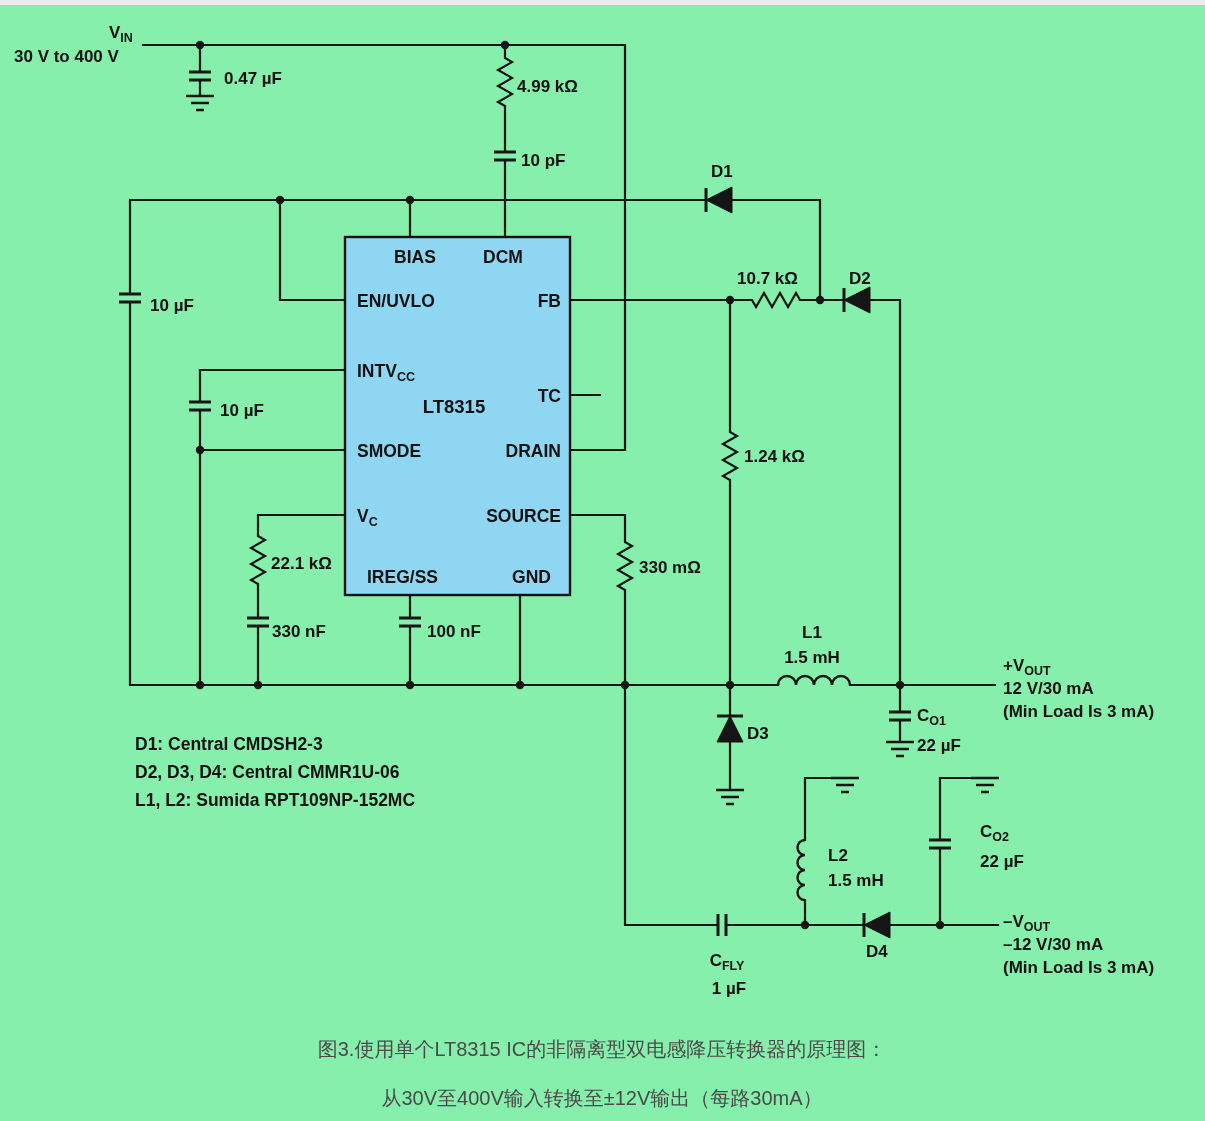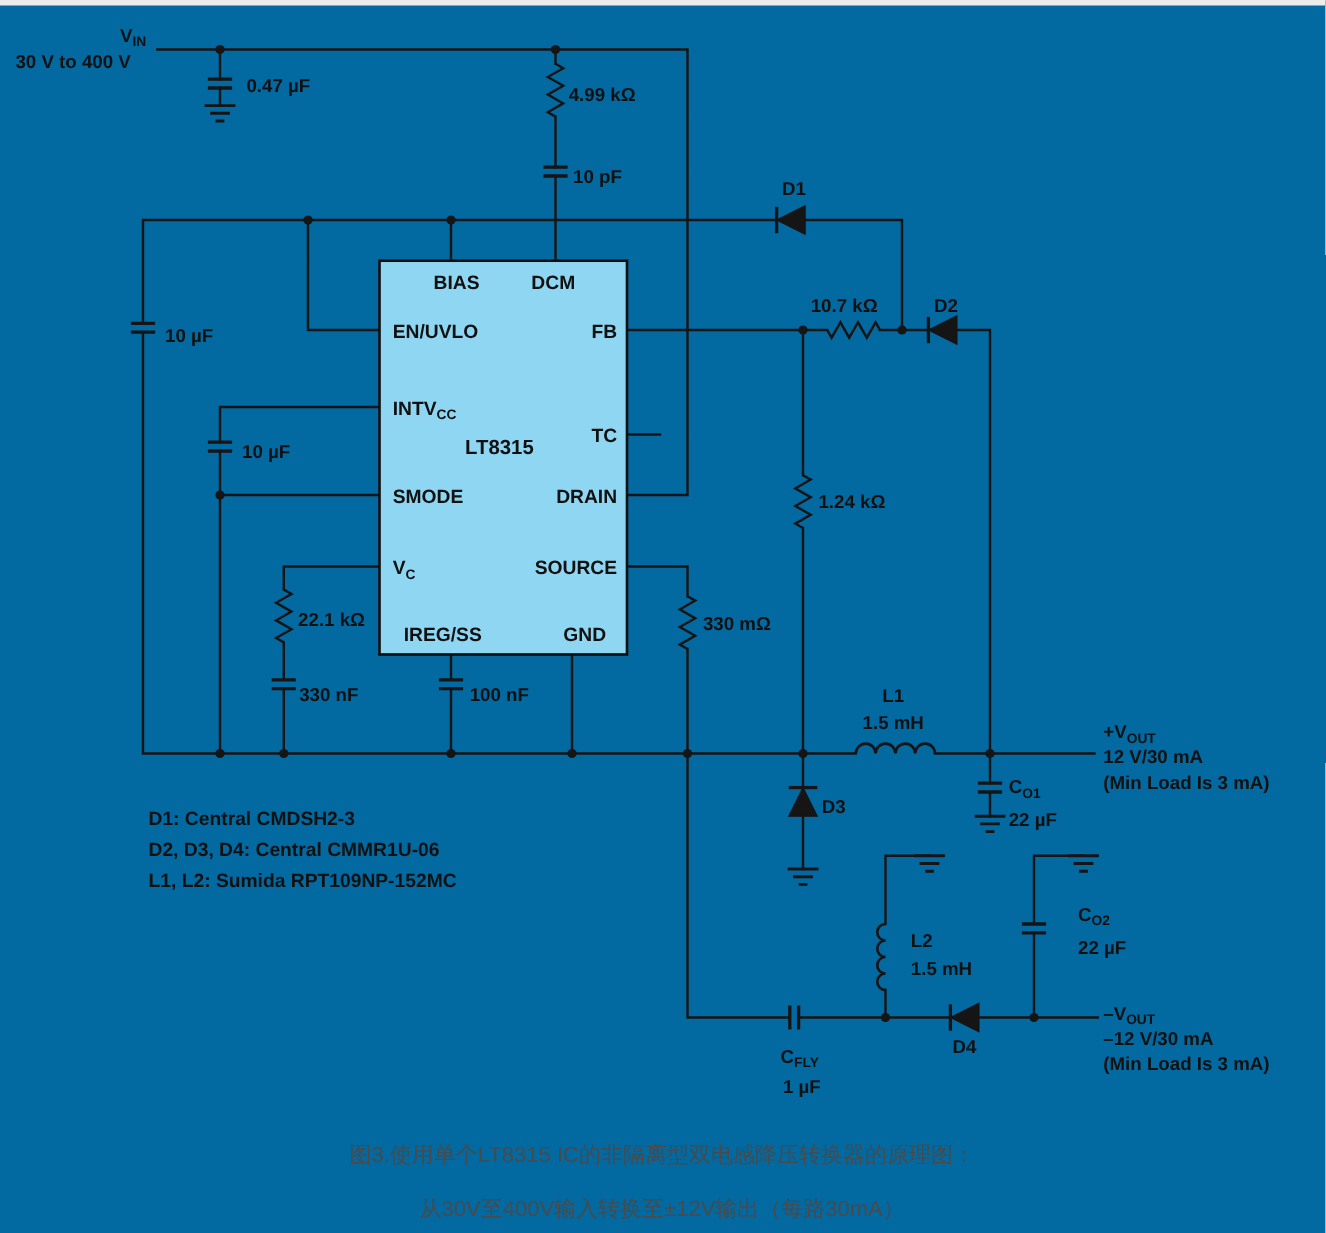--- a/index.html
+++ b/index.html
@@ -1,16 +1,16 @@
 <!DOCTYPE html>
 <html><head>
 <meta charset="utf-8">
 <style>
   html,body{margin:0;padding:0;background:#ffffff}
-  .stage{width:1205px;height:1121px;position:relative;background:#0369a1}
+  .stage{width:1205px;height:1121px;position:relative;background:#86efac}
   svg{display:block}
   .wire{stroke:#151515;stroke-width:2.2;fill:none;stroke-linecap:square;stroke-linejoin:miter}
   .cap{stroke:#151515;stroke-width:3;fill:none;stroke-linecap:butt}
   .gnd{stroke:#151515;stroke-width:2.6;fill:none}
   .res{stroke:#151515;stroke-width:2.2;fill:none;stroke-linejoin:miter}
   .coil{stroke:#151515;stroke-width:2.4;fill:none}
   .dbar{stroke:#151515;stroke-width:3;fill:none}
   .tri{fill:#151515;stroke:#151515;stroke-width:1;stroke-linejoin:miter}
   .dot{fill:#151515}
   text{font-family:"Liberation Sans","DejaVu Sans",sans-serif;fill:#111111}

